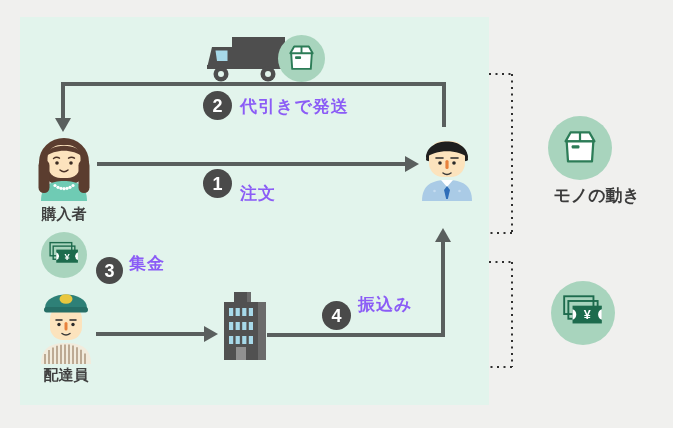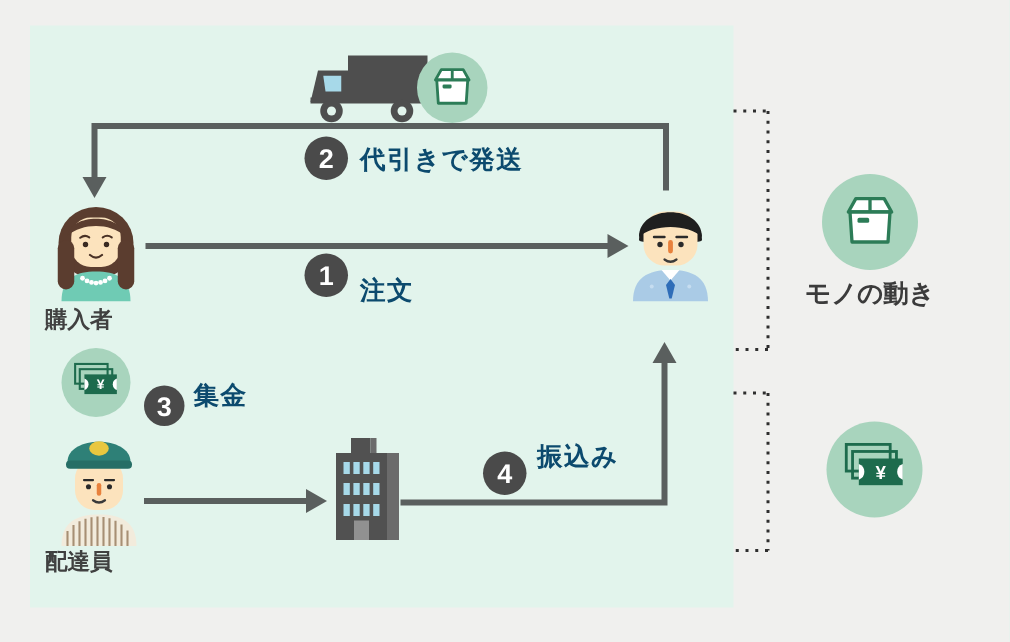--- a/index.html
+++ b/index.html
@@ -19,30 +19,30 @@
   .overlay{position:absolute;left:0;top:0;width:673px;height:428px;pointer-events:none;}
 
   .badge{
     position:absolute;width:29px;height:29px;border-radius:50%;
     background:#4a4a4a;color:#ffffff;
     font-size:18px;font-weight:bold;
     display:flex;align-items:center;justify-content:center;
     line-height:1;
   }
   .step-label{
-    position:absolute;font-size:17px;font-weight:bold;color:#0c4a6e;
+    position:absolute;font-size:17px;font-weight:bold;color:#8b5cf6;
     letter-spacing:1px;white-space:nowrap;line-height:1;
   }
   .actor-label{
     position:absolute;font-size:15px;font-weight:600;color:#404040;
-    text-align:left;white-space:nowrap;line-height:1;
+    text-align:center;white-space:nowrap;line-height:1;
   }
   .legend-label{
     position:absolute;font-size:17px;font-weight:bold;color:#3b3b3b;
-    text-align:center;white-space:nowrap;line-height:1;
+    text-align:right;white-space:nowrap;line-height:1;
   }
   .green-circle{
     position:absolute;border-radius:50%;background:#a8d4bd;
     display:flex;align-items:center;justify-content:center;
   }
 </style>
 </head>
 <body>
 
 <div class="canvas">

